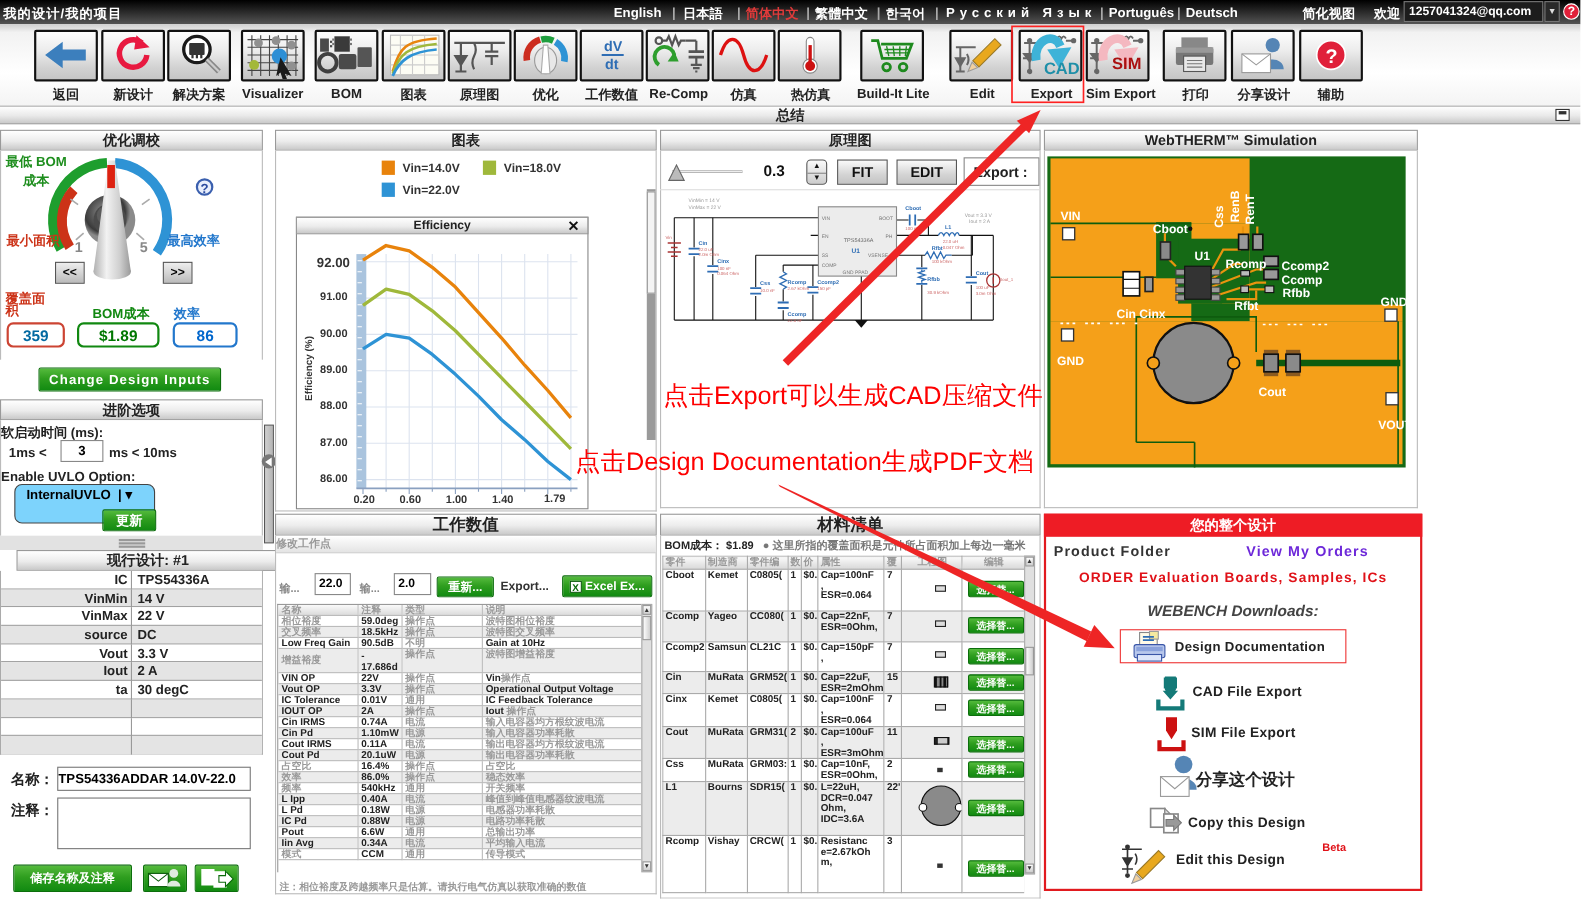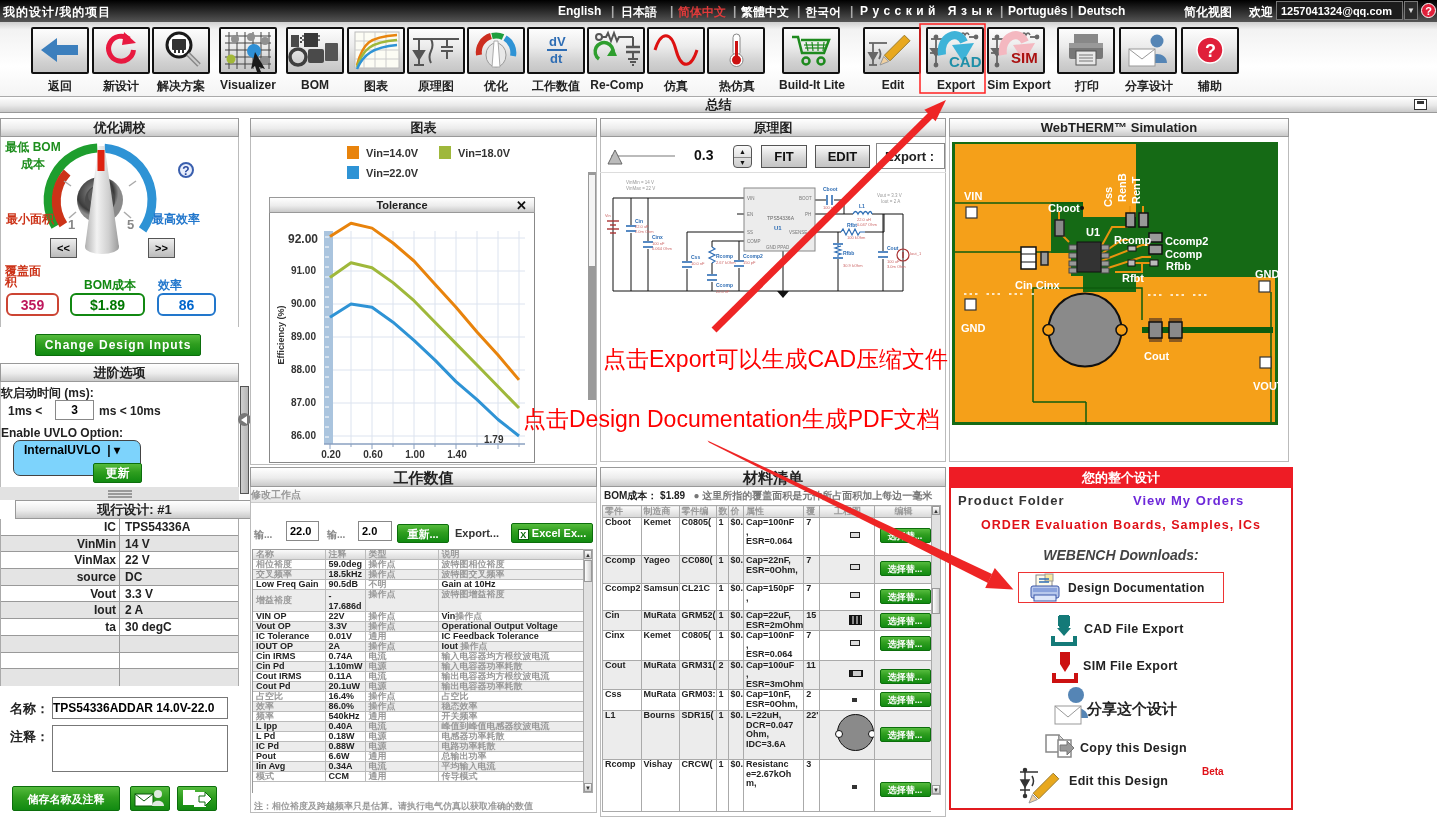--- a/index.html
+++ b/index.html
@@ -330,21 +330,21 @@
     </svg>
     <div class="abs" style="left:3px;top:139px;width:60px;font-size:12px;font-weight:bold;color:#1e8e1e;text-align:center">最低 BOM<br>成本</div>
     <div class="abs" style="left:6px;top:211px;width:48px;font-size:12px;font-weight:bold;color:#cc3318">最小面积</div>
     <div class="abs" style="left:152px;top:211px;width:48px;font-size:12px;font-weight:bold;color:#2277cc">最高效率</div>
     <div class="abs" style="left:178px;top:162px;width:16px;height:16px;border-radius:50%;background:#e8eefc;border:2px solid #3a5fae;color:#2a4a9e;font-size:12px;font-weight:bold;text-align:center;line-height:14px">?</div>
     <div class="abs" style="left:50px;top:238px;width:27px;height:20px;background:linear-gradient(#eee,#bbb);border:1px solid #555;font-size:11px;font-weight:bold;text-align:center;line-height:18px">&lt;&lt;</div>
     <div class="abs" style="left:148px;top:238px;width:27px;height:20px;background:linear-gradient(#eee,#bbb);border:1px solid #555;font-size:11px;font-weight:bold;text-align:center;line-height:18px">&gt;&gt;</div>
     <div class="abs" style="left:5px;top:266px;width:52px;font-size:12px;font-weight:bold;color:#cc3318;line-height:11px">覆盖面<br>积</div>
     <div class="abs" style="left:84px;top:277px;width:60px;font-size:12px;font-weight:bold;color:#118811">BOM成本</div>
     <div class="abs" style="left:158px;top:277px;width:40px;font-size:12px;font-weight:bold;color:#2277cc">效率</div>
-    <div class="abs" style="left:6px;top:293px;width:53px;height:23px;border:2px solid #cc4433;border-radius:6px;color:#be185d;font-size:14px;font-weight:bold;text-align:center;line-height:20px">359</div>
+    <div class="abs" style="left:6px;top:293px;width:53px;height:23px;border:2px solid #cc4433;border-radius:6px;color:#0369a1;font-size:14px;font-weight:bold;text-align:center;line-height:20px">359</div>
     <div class="abs" style="left:70px;top:293px;width:75px;height:23px;border:2px solid #118811;border-radius:6px;color:#007700;font-size:14px;font-weight:bold;text-align:center;line-height:20px">$1.89</div>
     <div class="abs" style="left:157px;top:293px;width:59px;height:23px;border:2px solid #2277cc;border-radius:6px;color:#0066cc;font-size:14px;font-weight:bold;text-align:center;line-height:20px">86</div>
         <div class="gbtn" style="left:35px;top:334px;width:166px;height:22px;font-size:12px;line-height:21px;letter-spacing:1px">Change Design Inputs</div>
     <div class="phead" style="left:0;top:363px;width:239px">进阶选项</div>
     <div class="abs" style="left:0;top:382px;width:239px;height:105px;background:#fff;border-left:1px solid #bbb;border-right:1px solid #bbb"></div>
     <div class="abs" style="left:1px;top:385px;font-size:12px;font-weight:bold;color:#222">软启动时间 (ms):</div>
     <div class="abs" style="left:8px;top:404px;font-size:12px;font-weight:bold;color:#222">1ms &lt;</div>
     <div class="abs" style="left:55px;top:400px;width:39px;height:20px;border:1px solid #888;background:#fff;font-size:12px;font-weight:bold;text-align:center;line-height:19px">3</div>
     <div class="abs" style="left:99px;top:404px;font-size:12px;font-weight:bold;color:#222">ms &lt; 10ms</div>
     <div class="abs" style="left:1px;top:426px;font-size:12px;font-weight:bold;color:#222">Enable UVLO Option:</div>
@@ -393,21 +393,21 @@
     <div class="phead" style="left:250px;top:118px;width:347px">图表</div>
     <div class="abs" style="left:250px;top:137px;width:347px;height:328px;background:#fff;border:1px solid #bbb;border-top:none"></div>
     <div class="abs" style="left:347px;top:146px;width:12px;height:13px;background:#e8830c"></div>
     <div class="abs" style="left:366px;top:147px;font-size:11px;font-weight:bold;color:#333">Vin=14.0V</div>
     <div class="abs" style="left:439px;top:146px;width:12px;height:13px;background:#9fb83b"></div>
     <div class="abs" style="left:458px;top:147px;font-size:11px;font-weight:bold;color:#333">Vin=18.0V</div>
     <div class="abs" style="left:347px;top:166px;width:12px;height:13px;background:#2e93d5"></div>
     <div class="abs" style="left:366px;top:167px;font-size:11px;font-weight:bold;color:#333">Vin=22.0V</div>
 
     <div class="abs" style="left:269px;top:197px;width:266px;height:266px;background:#fff;border:1px solid #888"></div>
-    <div class="phead" style="left:269px;top:197px;width:266px;height:16px;font-size:11px;line-height:15px">Tolerance</div>
+    <div class="phead" style="left:269px;top:197px;width:266px;height:16px;font-size:11px;line-height:15px">Efficiency</div>
     <div class="abs" style="left:516px;top:198px;font-size:13px;font-weight:bold;color:#111">✕</div>
     <svg class="abs" style="left:269px;top:213px" width="265" height="249">
       <g stroke="#dce3ef" stroke-width="1">
         <line x1="61" y1="18" x2="61" y2="231"></line>
           <line x1="82" y1="18" x2="82" y2="231"></line>
           <line x1="103" y1="18" x2="103" y2="231"></line>
           <line x1="124" y1="18" x2="124" y2="231"></line>
           <line x1="145" y1="18" x2="145" y2="231"></line>
           <line x1="166" y1="18" x2="166" y2="231"></line>
           <line x1="187" y1="18" x2="187" y2="231"></line>
@@ -467,21 +467,21 @@
     <div class="abs" style="left:288px;top:265px;width:28px;text-align:right;font-size:10px;font-weight:bold;color:#333">91.00</div>
     <div class="abs" style="left:288px;top:298px;width:28px;text-align:right;font-size:10px;font-weight:bold;color:#333">90.00</div>
     <div class="abs" style="left:288px;top:331px;width:28px;text-align:right;font-size:10px;font-weight:bold;color:#333">89.00</div>
     <div class="abs" style="left:288px;top:364px;width:28px;text-align:right;font-size:10px;font-weight:bold;color:#333">88.00</div>
     <div class="abs" style="left:288px;top:397px;width:28px;text-align:right;font-size:10px;font-weight:bold;color:#333">87.00</div>
     <div class="abs" style="left:288px;top:430px;width:28px;text-align:right;font-size:10px;font-weight:bold;color:#333">86.00</div>
     <div class="abs" style="left:316px;top:449px;width:30px;text-align:center;font-size:10px;font-weight:bold;color:#333">0.20</div>
     <div class="abs" style="left:358px;top:449px;width:30px;text-align:center;font-size:10px;font-weight:bold;color:#333">0.60</div>
     <div class="abs" style="left:400px;top:449px;width:30px;text-align:center;font-size:10px;font-weight:bold;color:#333">1.00</div>
     <div class="abs" style="left:442px;top:449px;width:30px;text-align:center;font-size:10px;font-weight:bold;color:#333">1.40</div>
-    <div class="abs" style="left:484px;top:434px;width:30px;text-align:left;font-size:10px;font-weight:bold;color:#333">1.79</div>
+    <div class="abs" style="left:484px;top:448px;width:30px;text-align:right;font-size:10px;font-weight:bold;color:#333">1.79</div>
     <div class="abs" style="left:236px;top:330px;width:90px;font-size:9px;font-weight:bold;color:#333;transform:rotate(-90deg);transform-origin:center;text-align:center;left:236px">Efficiency (%)</div>
 
     <div class="abs" style="left:588px;top:172px;width:8px;height:228px;background:#9a9a9a"></div>
     <div class="abs" style="left:588px;top:174px;width:8px;height:93px;background:#f4f4f4;border:1px solid #999"></div>
   </div>
   <div id="opvals">
     <div class="phead" style="left:250px;top:467px;width:347px;font-size:15px;height:20px;line-height:19px">工作数值</div>
     <div class="abs" style="left:250px;top:487px;width:347px;height:326px;background:#fff;border:1px solid #bbb;border-top:none"></div>
     <div class="abs" style="left:251px;top:488px;width:345px;height:15px;background:linear-gradient(#fdfdfd,#e4e4e4);border-bottom:1px solid #ccc;text-align:left;font-size:10px;color:#999;font-weight:bold;line-height:14px">修改工作点</div>
     <div class="abs" style="left:254px;top:528px;font-size:10px;color:#888;font-weight:bold">输...</div>

